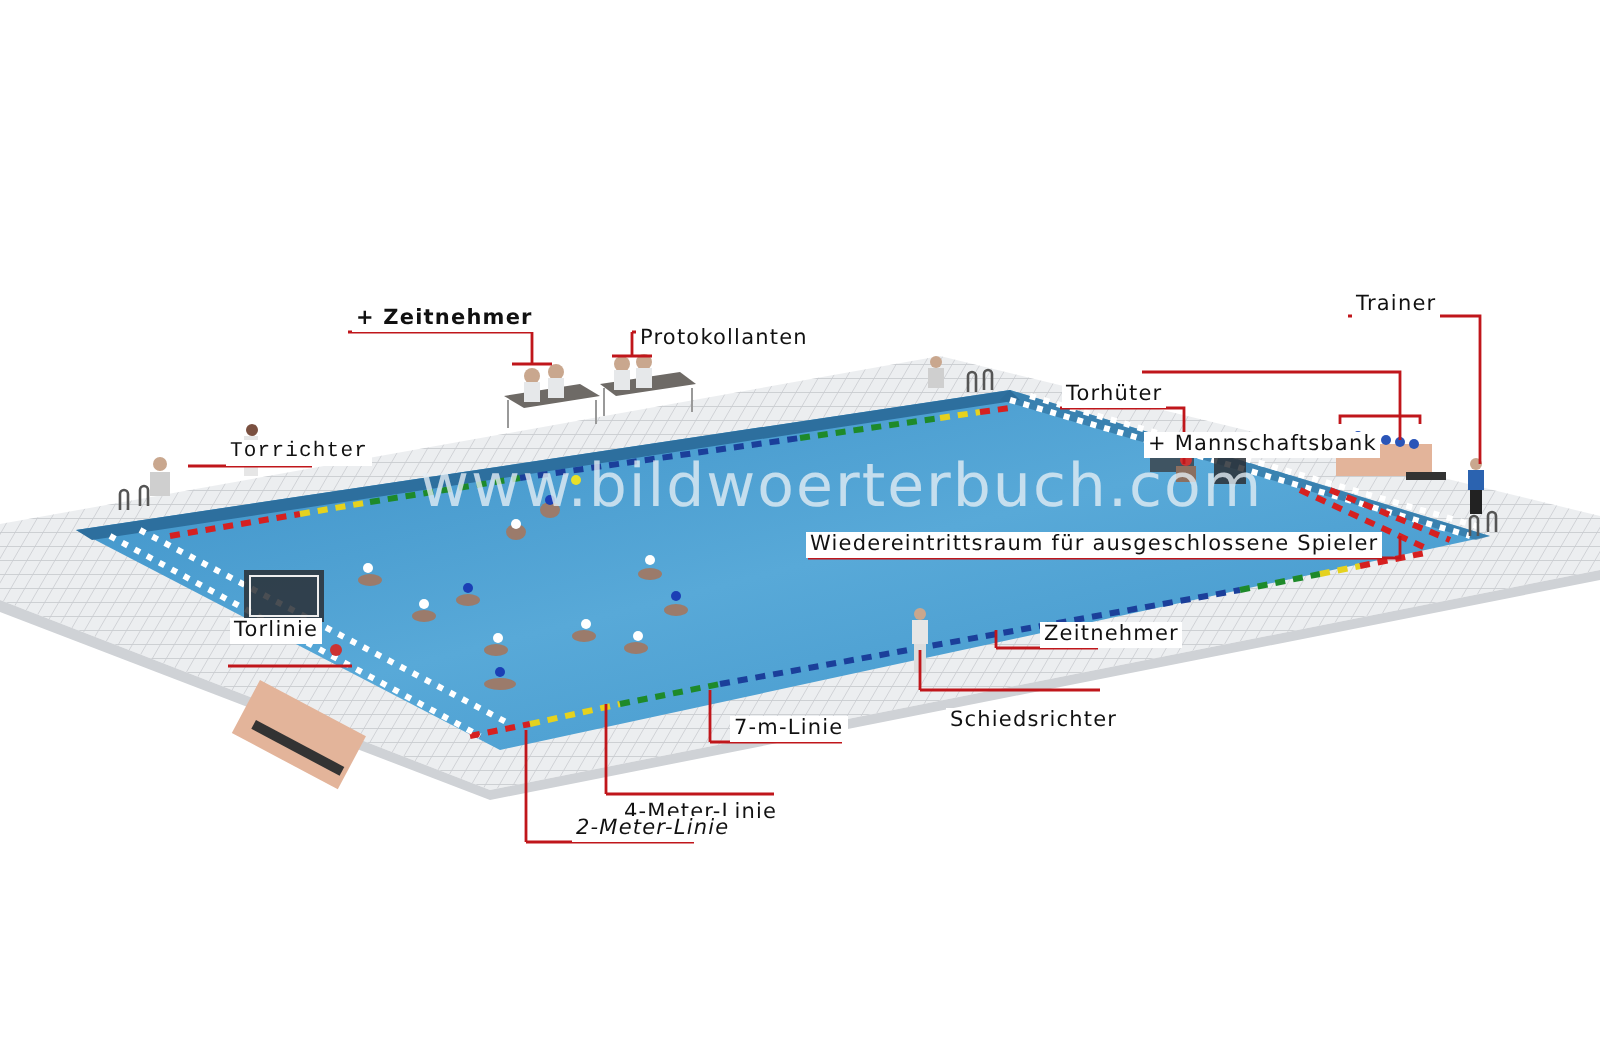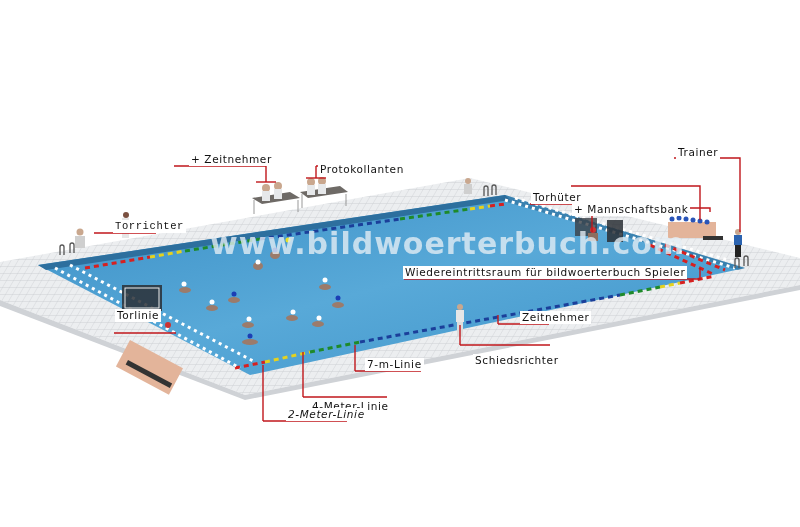--- a/index.html
+++ b/index.html
@@ -1,19 +1,19 @@
 <!DOCTYPE html>
 <html><head>
 <meta charset="utf-8">
 <style>
   html,body{margin:0;padding:0;background:#ffffff;}
   body{width:800px;height:527px;position:relative;overflow:hidden;font-family:"DejaVu Sans","Liberation Sans",sans-serif;}
   #scene{position:absolute;left:0;top:0;width:800px;height:527px;}
   .label{position:absolute;font-size:10.5px;letter-spacing:0.6px;color:#111;background:#fff;padding:0 2px;line-height:13px;white-space:nowrap;}
-  .watermark{position:absolute;left:210px;top:226px;font-size:30px;color:rgba(230,238,245,0.78);letter-spacing:1px;font-family:"DejaVu Sans","Liberation Sans",sans-serif;font-weight:bold;}
+  .watermark{position:absolute;left:210px;top:226px;font-size:30px;color:rgba(230,238,245,0.78);letter-spacing:1px;font-family:"DejaVu Sans","Liberation Sans",sans-serif;}
 </style>
 </head>
 <body>
 
 <svg id="scene" width="800" height="527" viewBox="0 0 800 527" xmlns="http://www.w3.org/2000/svg">
   <defs>
     <pattern id="tiles" width="7" height="7" patternUnits="userSpaceOnUse" patternTransform="skewX(-30)">
       <rect width="7" height="7" fill="#eceef0"></rect>
       <path d="M0 0H7M0 0V7" stroke="#c9ccd0" stroke-width="0.8"></path>
     </pattern>
@@ -201,25 +201,25 @@
       <path d="M355 371 V345"></path>
     <path d="M303 397 H387"></path>
       <path d="M303 397 V352"></path>
     <path d="M263 421 H347"></path>
       <path d="M263 421 V365"></path>
   </g>
 </svg>
 
 <div class="watermark">www.bildwoerterbuch.com</div>
 
-<div class="label" style="left:189px;top:153px;">+ Zeitnehmer</div>
+<div class="label" style="left:176px;top:153px;font-weight:bold;">+ Zeitnehmer</div>
 <div class="label" style="left:318px;top:153px;margin-top:10px;">Protokollanten</div>
 <div class="label" style="left:676px;top:146px;">Trainer</div>
-<div class="label" style="left:572px;top:173px;margin-top:30px;">+ Mannschaftsbank</div>
+<div class="label" style="left:572px;top:186px;margin-top:30px;">+ Mannschaftsbank</div>
 <div class="label" style="left:531px;top:191px;">Torhüter</div>
 <div class="label" style="left:113px;top:220px;font-family:Liberation Mono, monospace;">Torrichter</div>
-<div class="label" style="left:403px;top:266px;">Wiedereintrittsraum für bildwoerterbuch Spieler</div>
+<div class="label" style="left:403px;top:266px;">Wiedereintrittsraum für ausgeschlossene Spieler</div>
 <div class="label" style="left:520px;top:311px;">Zeitnehmer</div>
 <div class="label" style="left:473px;top:333px;margin-top:21px;">Schiedsrichter</div>
 <div class="label" style="left:115px;top:309px;">Torlinie</div>
 <div class="label" style="left:365px;top:358px;">7-m-Linie</div>
 <div class="label" style="left:310px;top:400px;">4-Meter-Linie</div>
 <div class="label" style="left:286px;top:408px;font-style:italic;">2-Meter-Linie</div>
 
 </body></html>

